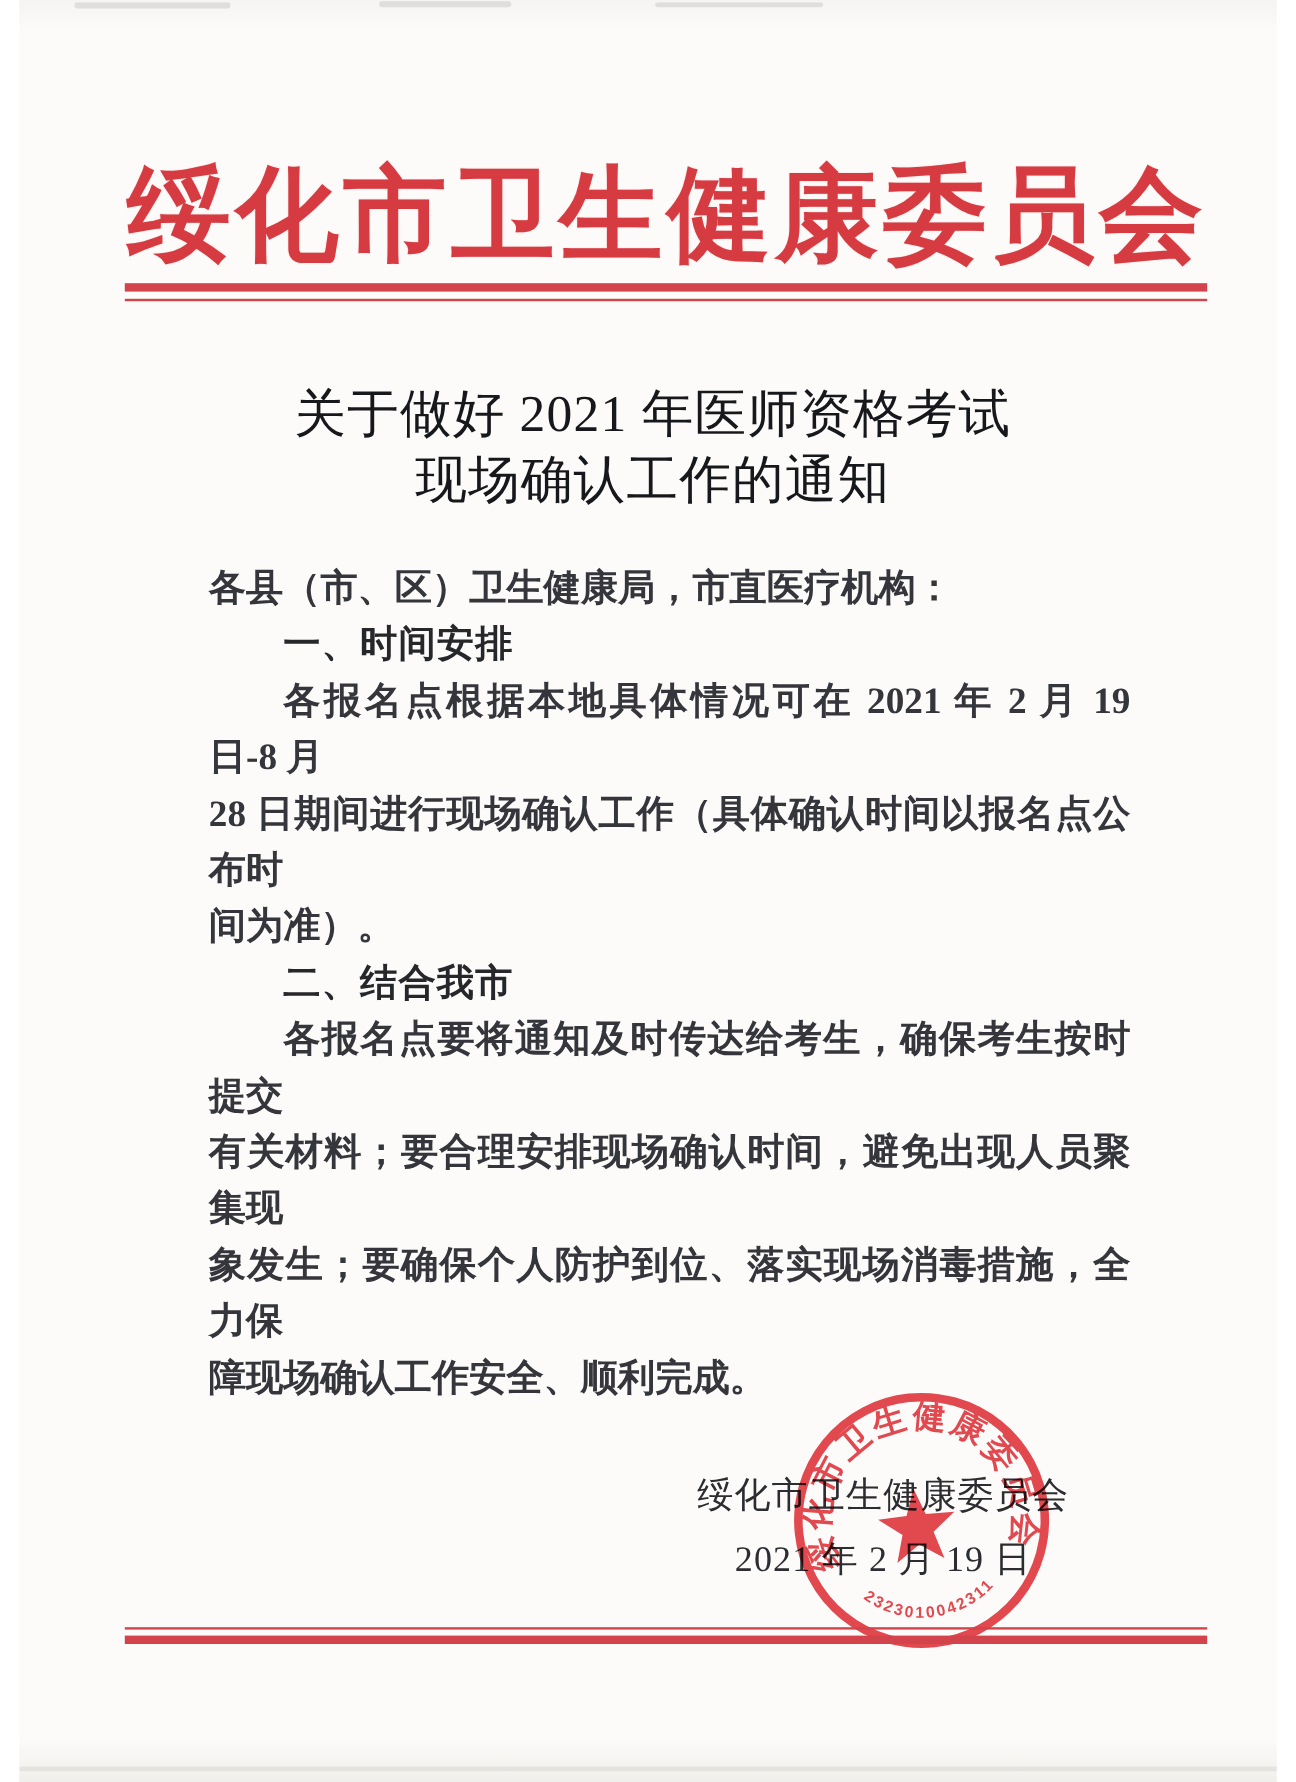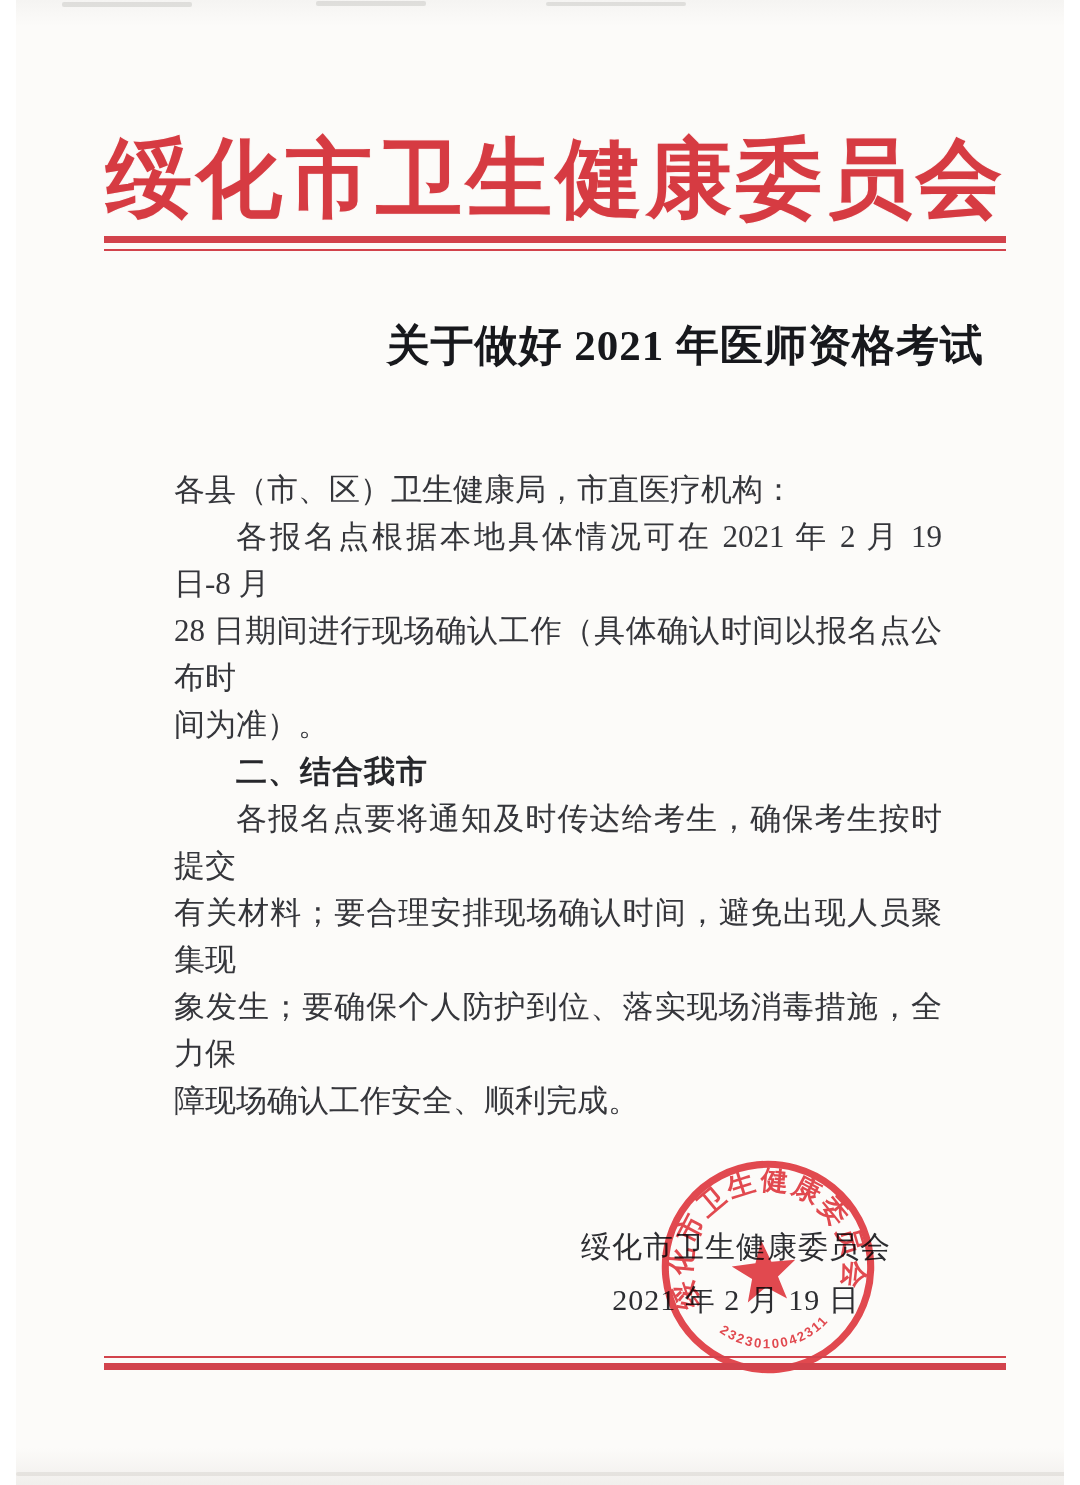--- a/index.html
+++ b/index.html
@@ -30,33 +30,33 @@
   }
   .rule{position:absolute;left:88px;width:902px;background:#d2434c;}
   .rule.top-thick{top:236px;height:7px;}
   .rule.top-thin{top:249px;height:2px;}
   .rule.bottom-thin{top:1356px;height:2px;}
   .rule.bottom-thick{top:1363px;height:7px;}
 
   
   .doc-title{
     position:absolute;left:88px;top:318px;width:880px;
-    text-align:right;color:#17181c;
-    font-weight:700;font-size:43px;line-height:55px;letter-spacing:1px;
+    text-align:center;color:#17181c;
+    font-weight:400;font-size:43px;line-height:55px;letter-spacing:1px;
   }
 
   
   .doc-body{
     position:absolute;left:158px;top:466px;width:768px;
     font-size:31px;line-height:47px;color:#35363b;
     text-align:justify;
   }
   .doc-body p,.doc-body h3{
     margin:0;white-space:pre-line;
-    font-size:31px;line-height:47px;font-weight:400;
+    font-size:31px;line-height:47px;font-weight:700;
   }
   .doc-body .indent{text-indent:2em;}
   .doc-body h3{
     font-family:"Liberation Sans", sans-serif;
     font-weight:700;color:#26272b;letter-spacing:1px;
   }
 
   
   .signature{
     position:absolute;left:530px;top:1220px;width:380px;
@@ -81,24 +81,26 @@
   <div class="scan-mark m3"></div>
   <div class="scan-mark m4"></div>
 
   <div class="org-header">绥化市卫生健康委员会</div>
 
   <div class="rule top-thick"></div>
   <div class="rule top-thin"></div>
 
   <div class="doc-title">
     <div>关于做好 2021 年医师资格考试</div>
+    <div>现场确认工作的通知</div>
   </div>
 
   <div class="doc-body">
     <p>各县（市、区）卫生健康局，市直医疗机构：</p>
+    <h3 class="indent">一、时间安排</h3>
     <p class="indent">各报名点根据本地具体情况可在 2021 年 2 月 19 日-8 月
 28 日期间进行现场确认工作（具体确认时间以报名点公布时
 间为准）。</p>
     <h3 class="indent">二、结合我市</h3>
     <p class="indent">各报名点要将通知及时传达给考生，确保考生按时提交
 有关材料；要合理安排现场确认时间，避免出现人员聚集现
 象发生；要确保个人防护到位、落实现场消毒措施，全力保
 障现场确认工作安全、顺利完成。</p>
 
   </div>

